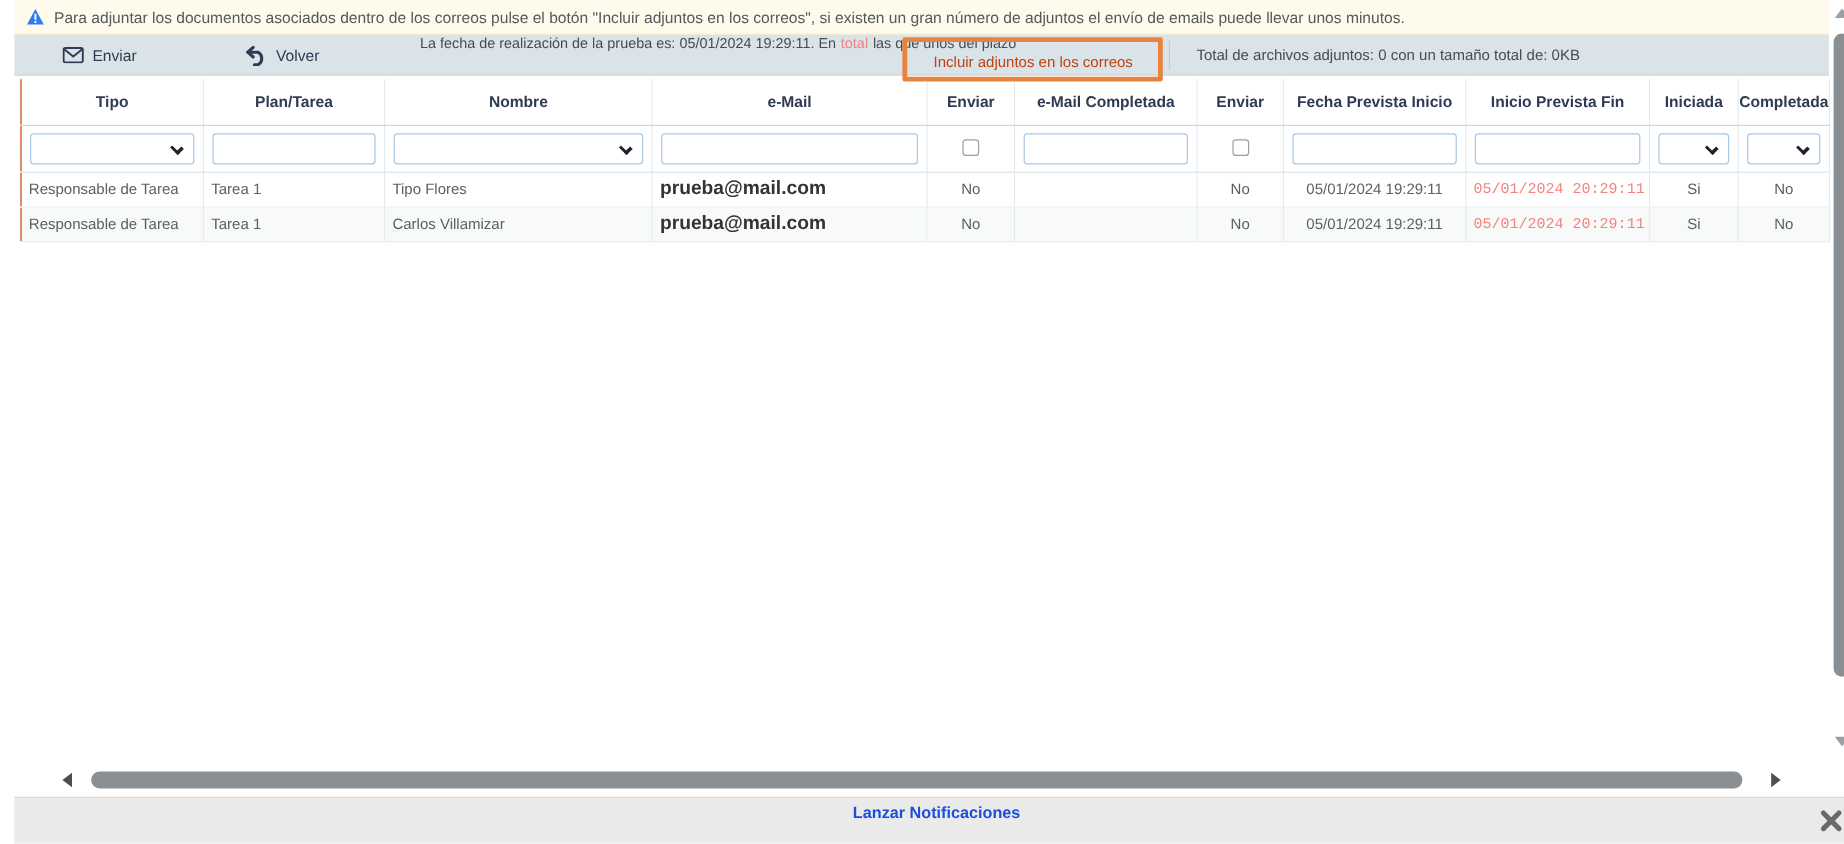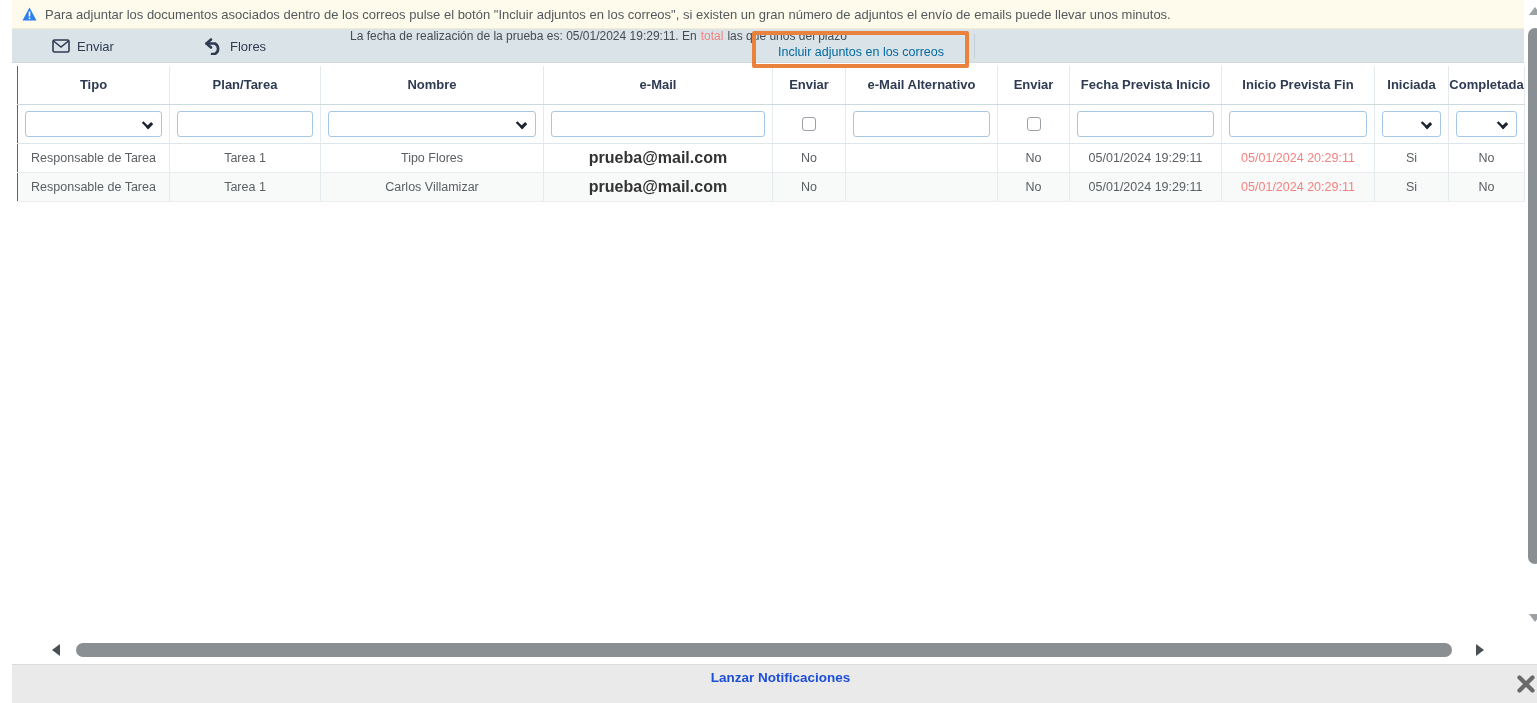--- a/index.html
+++ b/index.html
@@ -19,42 +19,42 @@
   .tbtn { position:absolute; top:0; height:34px; display:flex; align-items:center; gap:7px;
     background:none; border:none; cursor:pointer; color:#2e3b52; font-size:13px;
     font-family:"Liberation Sans", sans-serif; }
   .tbtn svg { display:block; }
   .btn-enviar { left:40px; }
   .btn-volver { left:192px; }
   .fecha { position:absolute; left:338px; top:0; height:34px; display:flex; align-items:flex-start;
     font-size:12px; color:#454c52; white-space:nowrap; }
   .fecha .red { color:#f4827e; margin:0 4px; }
   .btn-incluir { position:absolute; left:744px; top:0; width:210px; height:46px;
-    background:none; border:none; cursor:pointer; color:#0369a1; font-size:12.5px;
+    background:none; border:none; cursor:pointer; color:#c2410c; font-size:12.5px;
     font-family:"Liberation Sans", sans-serif; }
   .highlight-ring { position:absolute; left:740px; top:2px; width:217px; height:37px;
     border:4px solid #e8823d; border-radius:2px; pointer-events:none; z-index:5; }
   .tool-sep { position:absolute; left:962px; top:5px; width:1px; height:24px; background:#c2ced5; }
   .totales { position:absolute; left:985px; top:0; height:34px; display:flex; align-items:center;
     font-size:12.5px; color:#454c52; white-space:nowrap; }
 
   
   .grid { position:absolute; top:66px; left:5px; width:1507px; border-collapse:collapse;
     table-layout:fixed; border-left:1px solid #c2410c; }
   .grid th, .grid td { border-right:1px solid #e4ebef; overflow:hidden; white-space:nowrap; }
   .grid thead tr.hdr th { height:38px; font-size:13px; font-weight:bold; color:#2e3b52;
     text-align:center; background:#fff; border-bottom:1px solid #ccd9df; }
   .grid tr.filter td { height:39px; background:#fff; border-bottom:1px solid #dde6ea;
     text-align:center; vertical-align:middle; }
   .grid tbody td { height:29px; font-size:12.5px; color:#5a5f63; background:#fff;
-    border-bottom:1px solid #e9edef; padding:0 6px;text-align:center; }
+    border-bottom:1px solid #e9edef; padding:0 6px; }
   .grid tbody tr.alt td { background:#f8f9f9; }
   .grid tbody td.c { text-align:center; }
   .grid tbody td.email { font-weight:bold; color:#333; font-size:16px; }
-  .grid tbody td.red { color:#f4827e; text-align:center; }
+  .grid tbody td.red { color:#f4827e; text-align:center;font-family:Liberation Mono, monospace; }
 
   .inputbox { display:block; margin:0 auto; width:calc(100% - 14px); height:26px;
     border:1px solid #a7c7e7; border-radius:3px; background:#fff; padding:0 6px;
     font-size:12px; color:#444; font-family:"Liberation Sans", sans-serif; }
   .selectbox { position:relative; display:block; margin:0 auto; width:calc(100% - 14px);
     height:26px; border:1px solid #a7c7e7; border-radius:3px; background:#fff; cursor:pointer; }
   .selectbox .chev { position:absolute; right:9px; top:7px; width:9px; height:9px;
     border-right:3px solid #1c2430; border-bottom:3px solid #1c2430;
     transform:rotate(45deg) scale(1,0.8); transform-origin:center; }
   .checkbox { display:inline-block; width:14px; height:14px; border:1.5px solid #9aa0a6;
@@ -108,31 +108,32 @@
       <span>Enviar</span>
     </button>
 
     <button class="tbtn btn-volver">
       <span>
         <svg width="19" height="17" viewBox="0 0 19 17" fill="none" stroke="#2e3b52" stroke-width="2.6" stroke-linecap="round" stroke-linejoin="round">
           <path d="M7 1.5 L2.5 5.5 L7 9.5"></path>
           <path d="M2.5 5.5 H11 a6 6 0 0 1 0 10.5 H8"></path>
         </svg>
       </span>
-      <span>Flores</span>
+      <span>Volver</span>
     </button>
 
     <span class="fecha">
       <span>La fecha de realización de la prueba es: 05/01/2024 19:29:11. En</span>
       <span class="red">total</span>
       <span>las que unos del plazo</span>
     </span>
 
     <button class="btn-incluir">Incluir adjuntos en los correos</button>
     <div class="tool-sep"></div>
+    <span class="totales">Total de archivos adjuntos: 0 con un tamaño total de: 0KB</span>
   </div>
 
   <div class="highlight-ring" style="top:31px;"></div>
 
   <table class="grid">
     <colgroup>
       <col style="width:152px">
         <col style="width:151px">
         <col style="width:223px">
         <col style="width:229px">
@@ -144,21 +145,21 @@
         <col style="width:74px">
         <col style="width:76px">
     </colgroup>
     <thead>
       <tr class="hdr">
         <th>Tipo</th>
         <th>Plan/Tarea</th>
         <th>Nombre</th>
         <th>e-Mail</th>
         <th>Enviar</th>
-        <th>e-Mail Alternativo</th>
+        <th>e-Mail Completada</th>
         <th>Enviar</th>
         <th>Fecha Prevista Inicio</th>
         <th>Inicio Prevista Fin</th>
         <th>Iniciada</th>
         <th>Completada</th>
       </tr>
       <tr class="filter">
         <td>
             <span class="selectbox">
               <span class="chev"></span>

